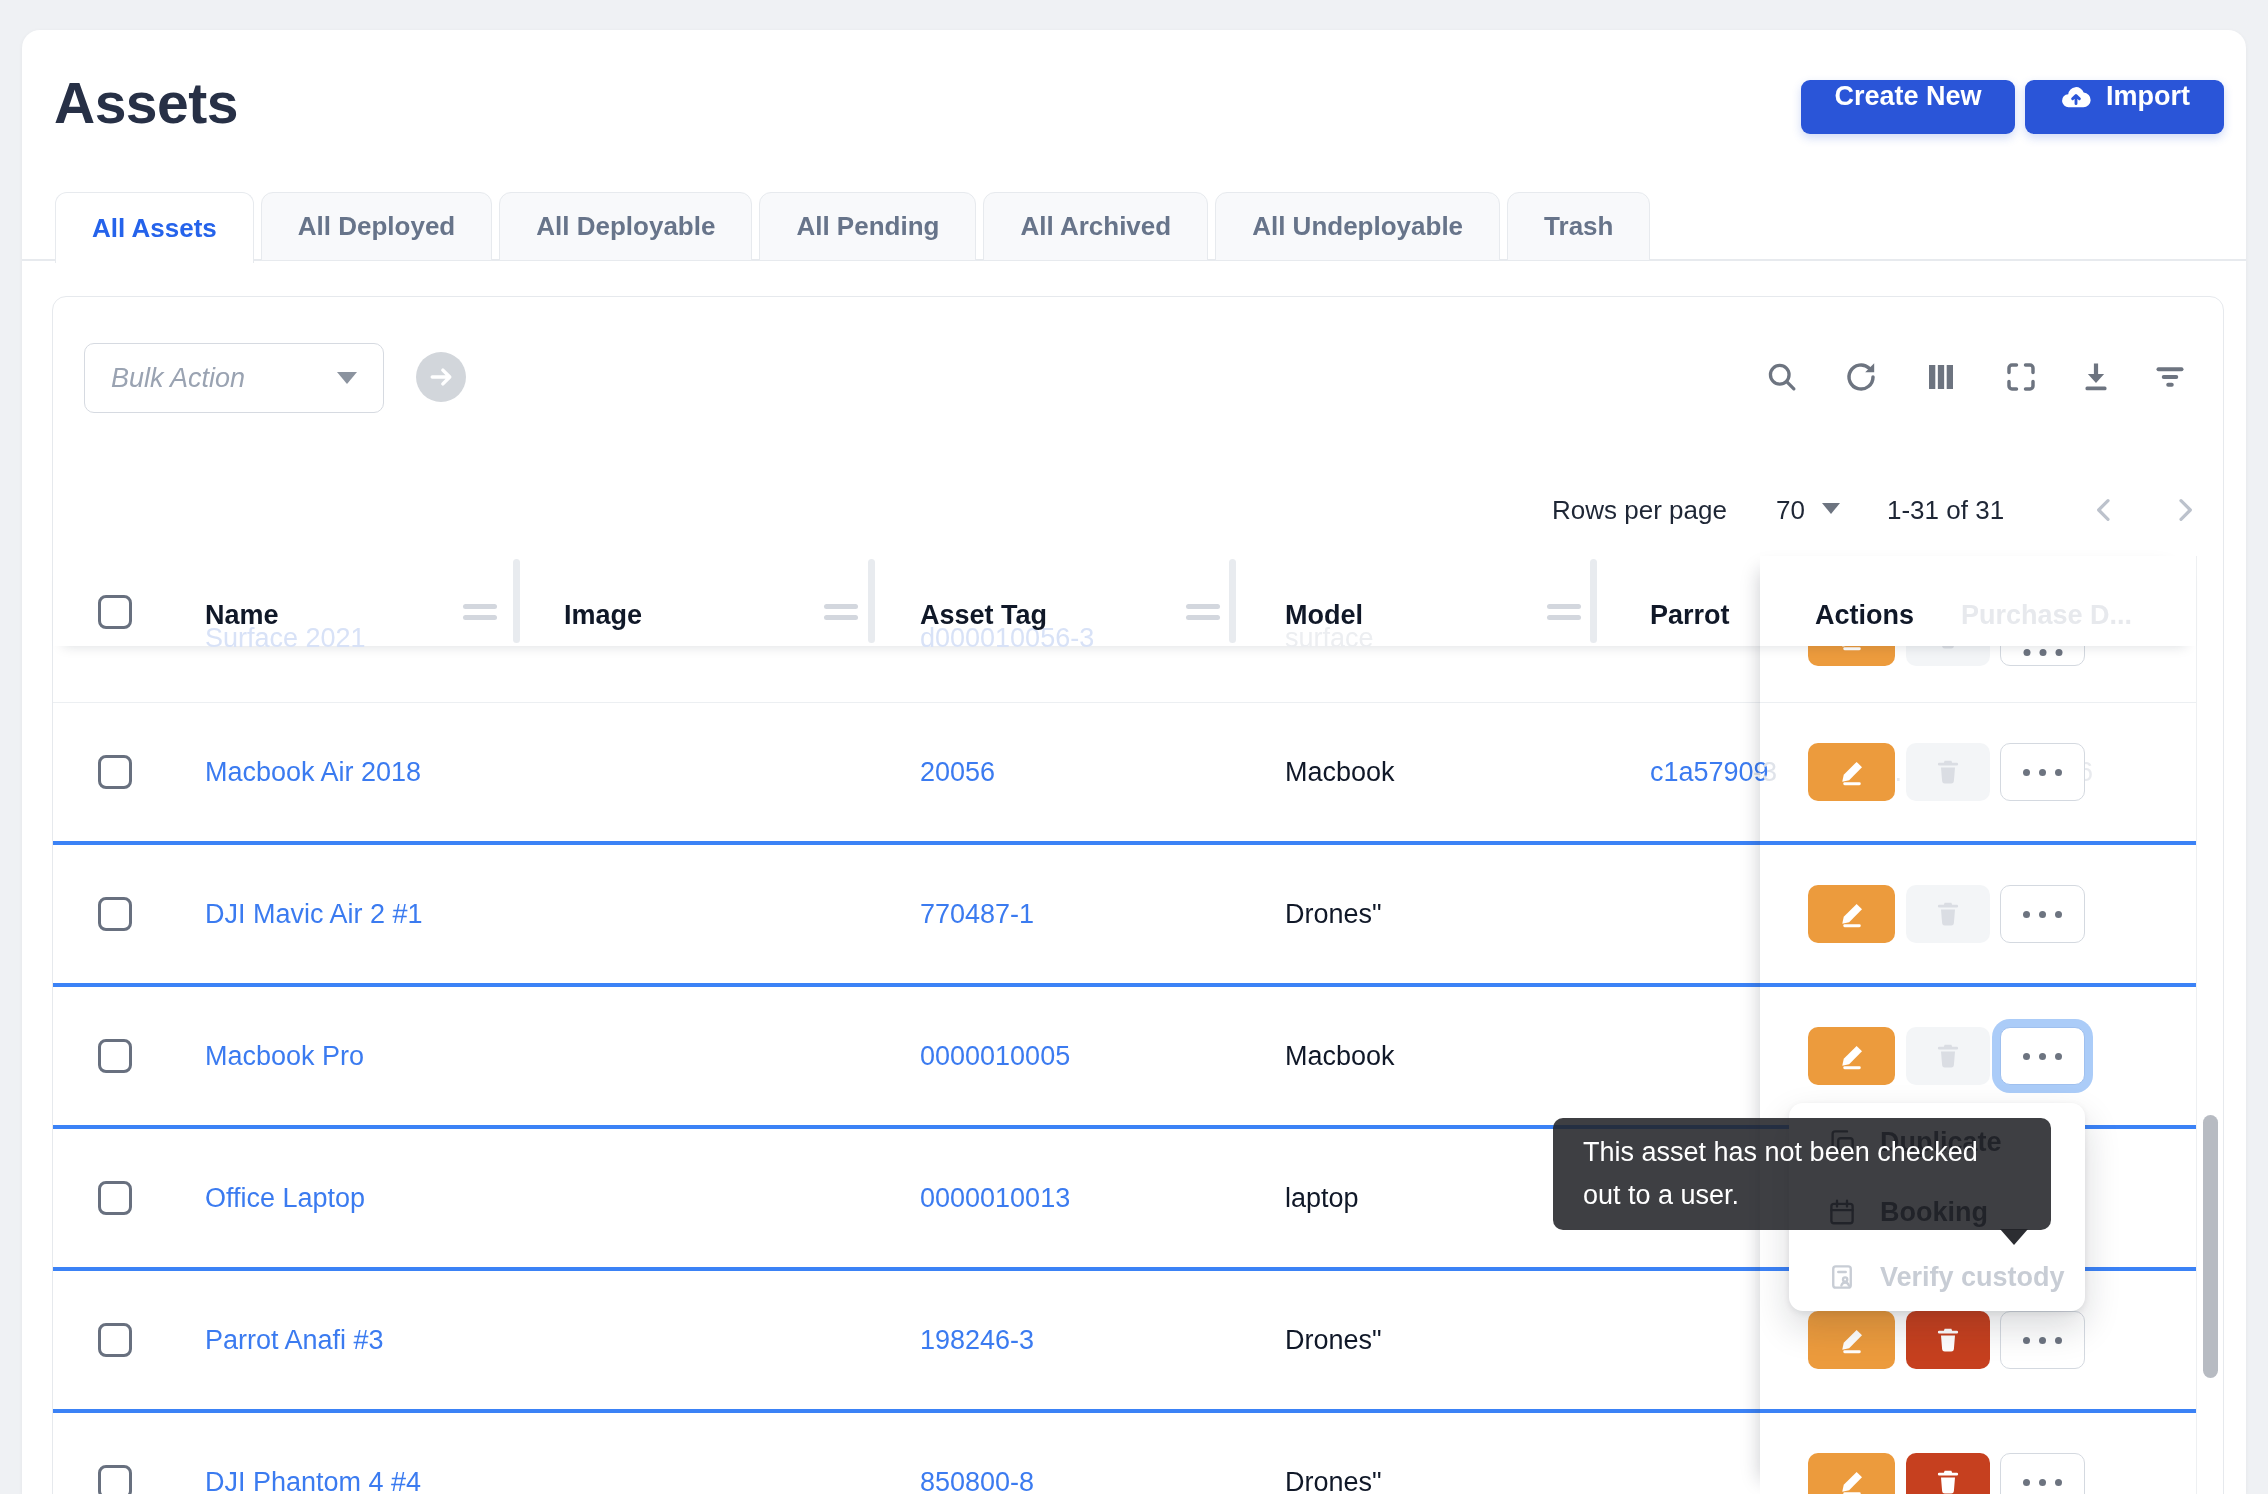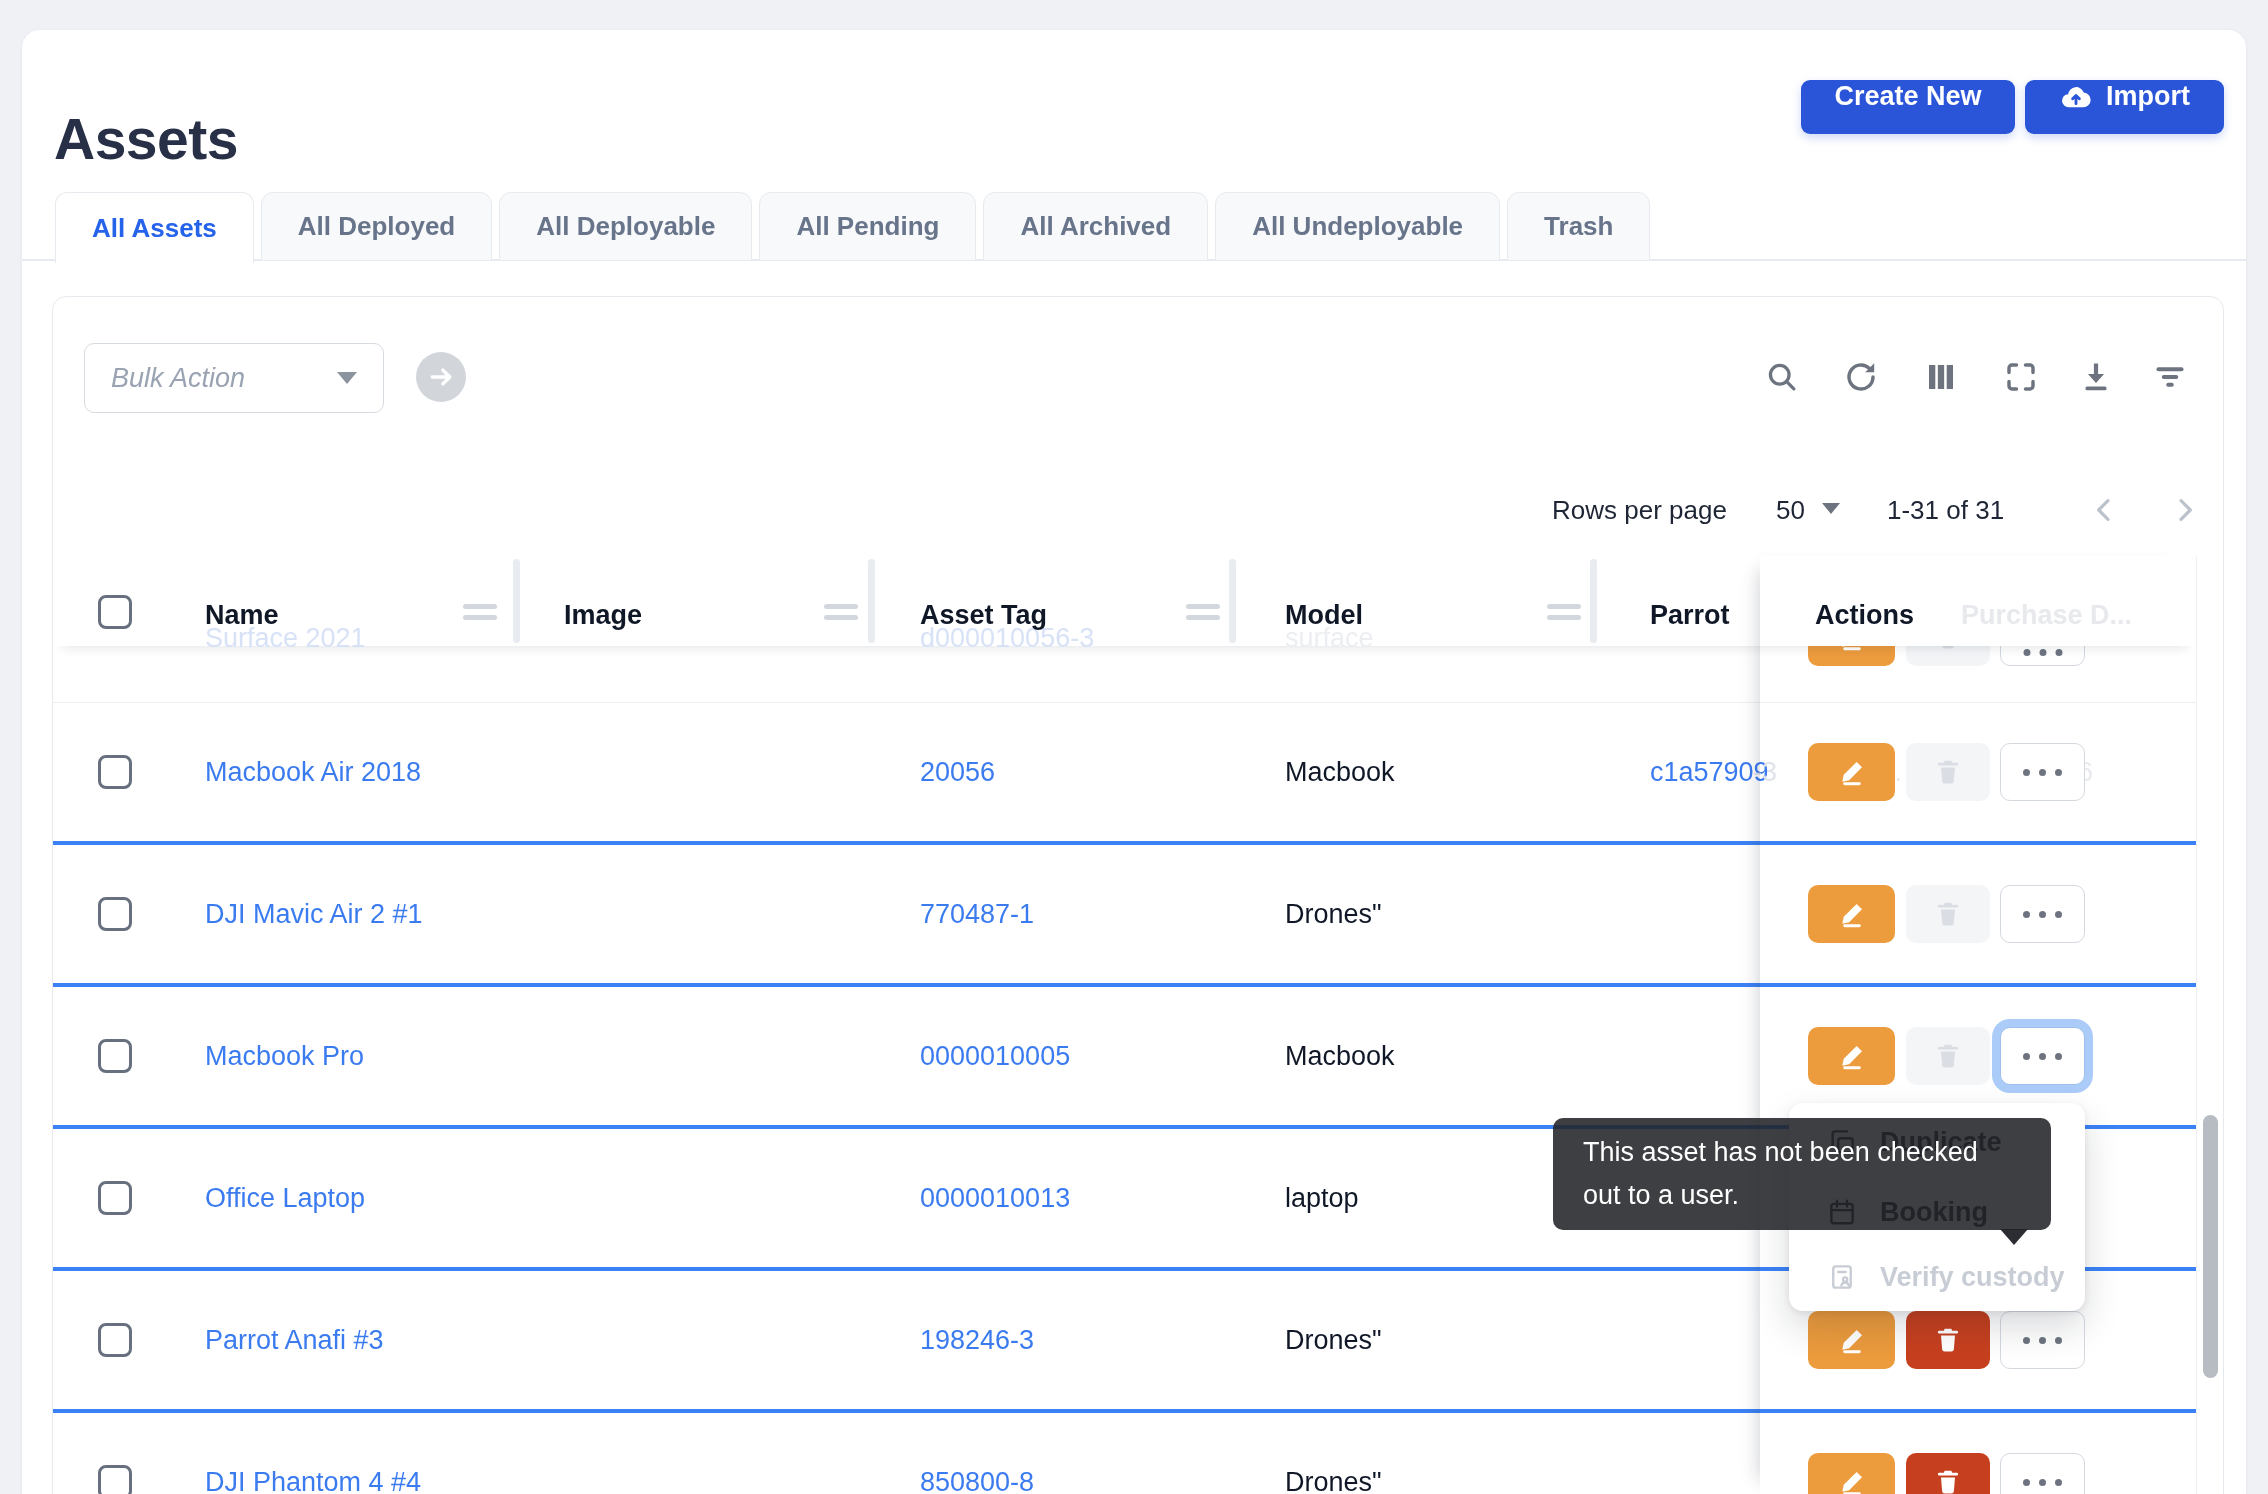--- a/index.html
+++ b/index.html
@@ -2,21 +2,21 @@
 <html><head>
 <meta charset="utf-8">
 <style>
   html,body{margin:0;padding:0;background:#e7e9ee;}
   *{box-sizing:border-box;font-family:"Liberation Sans",sans-serif;}
   .screen{position:relative;width:2268px;height:1494px;background:#eff1f4;overflow:hidden;margin:0 auto;}
   .abs{position:absolute;}
 
   
   .main-card{left:22px;top:30px;width:2224px;height:1464px;background:#fff;border-radius:18px 18px 0 0;box-shadow:0 1px 4px rgba(16,24,40,.05);}
-  .page-title{left:54px;top:70px;font-size:57px;font-weight:700;color:#273046;letter-spacing:-.5px;margin-top:36px;}
+  .page-title{left:54px;top:70px;font-size:57px;font-weight:700;color:#273046;letter-spacing:-.5px;}
   .top-btn{display:flex;justify-content:center;gap:13px;height:54px;background:#2a55d8;color:#fff;border:none;border-radius:9px;font-size:27px;font-weight:600;cursor:pointer;box-shadow:0 4px 10px rgba(42,85,216,.22);}
   .btn-create{left:1801px;top:80px;width:214px;}
   .btn-import{left:2025px;top:80px;width:199px;}
 
   
   .tabs-underline{left:22px;top:259px;width:2224px;height:2px;background:#e7eaee;}
   .tabs{left:55px;top:192px;display:flex;gap:7px;z-index:2;}
   .tab{display:flex;align-items:center;justify-content:center;height:69px;padding:0 36px;background:#f8f9fb;border:1.5px solid #e7eaee;border-radius:12px 12px 0 0;font-size:26px;font-weight:600;color:#67748a;cursor:pointer;}
   .tab.active{background:#fff;color:#2563eb;height:71px;border-bottom:none;}
 
@@ -168,21 +168,21 @@
   </div>
   <div class="abs tool-icon" style="left:2152px">
     <svg width="36" height="36" viewBox="0 0 24 24">
         <rect x="3" y="5.5" width="18" height="2.6" rx="1.3" fill="#6d7480"></rect>
         <rect x="6.5" y="10.7" width="11" height="2.6" rx="1.3" fill="#6d7480"></rect>
         <rect x="9.5" y="15.9" width="5" height="2.6" rx="1.3" fill="#6d7480"></rect>
       </svg>
   </div>
 
   <div class="abs pager-text" style="left:1552px;top:495px">Rows per page</div>
-  <div class="abs pager-text" style="left:1776px;top:495px">50</div>
+  <div class="abs pager-text" style="left:1776px;top:495px">70</div>
   <div class="abs caret-down pg-caret"></div>
   <div class="abs pager-text" style="left:1887px;top:495px">1-31 of 31</div>
   <div class="abs pg-nav" style="left:2086px">
     <svg width="32" height="32" viewBox="0 0 24 24">
         <path d="M15 5 8 12l7 7" stroke="#bcc2cc" stroke-width="2.4" fill="none" stroke-linecap="round" stroke-linejoin="round"></path>
       </svg>
   </div>
   <div class="abs pg-nav" style="left:2167px">
     <svg width="32" height="32" viewBox="0 0 24 24">
         <path d="m9 5 7 7-7 7" stroke="#bcc2cc" stroke-width="2.4" fill="none" stroke-linecap="round" stroke-linejoin="round"></path>

